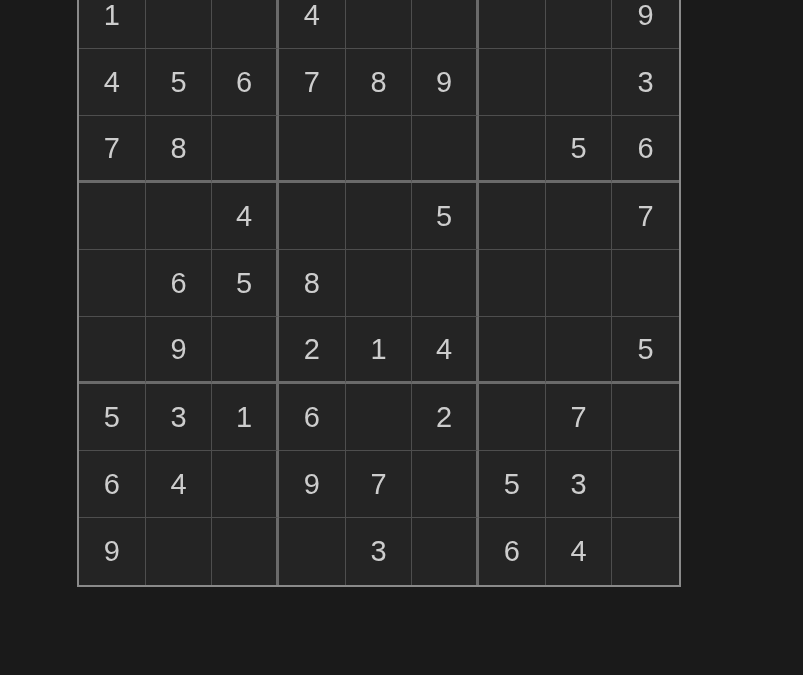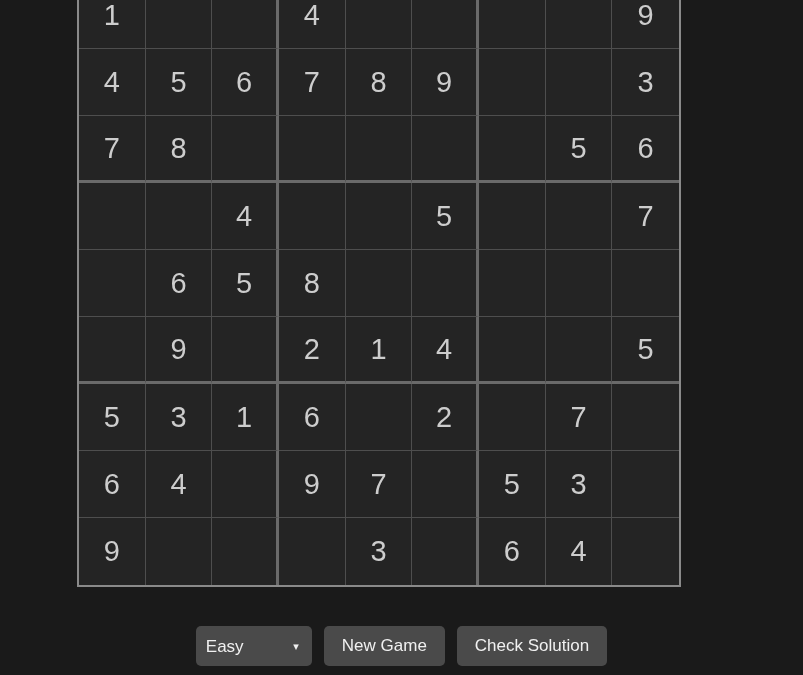--- a/index.html
+++ b/index.html
@@ -175,22 +175,14 @@
         <div class="cell empty c-right-thick c-last-row"></div>
         <div class="cell empty c-last-row"></div>
         <div class="cell c-last-row">3</div>
         <div class="cell empty c-right-thick c-last-row"></div>
         <div class="cell c-last-row">6</div>
         <div class="cell c-last-row">4</div>
         <div class="cell empty c-last-col c-last-row"></div>
       </div>
   </div>
 
-  <div id="controls">
-    <span class="select-wrap">
-      <select id="difficulty-select"><option value="Easy">Easy</option><option value="Medium">Medium</option><option value="Hard">Hard</option><option value="Expert">Expert</option></select>
-      <span class="select-arrow">▾</span>
-    </span>
-    <button class="btn">New Game</button>
-    <button class="btn">Check Solution</button>
-  </div>
 
 </div>
 
 </body></html>

